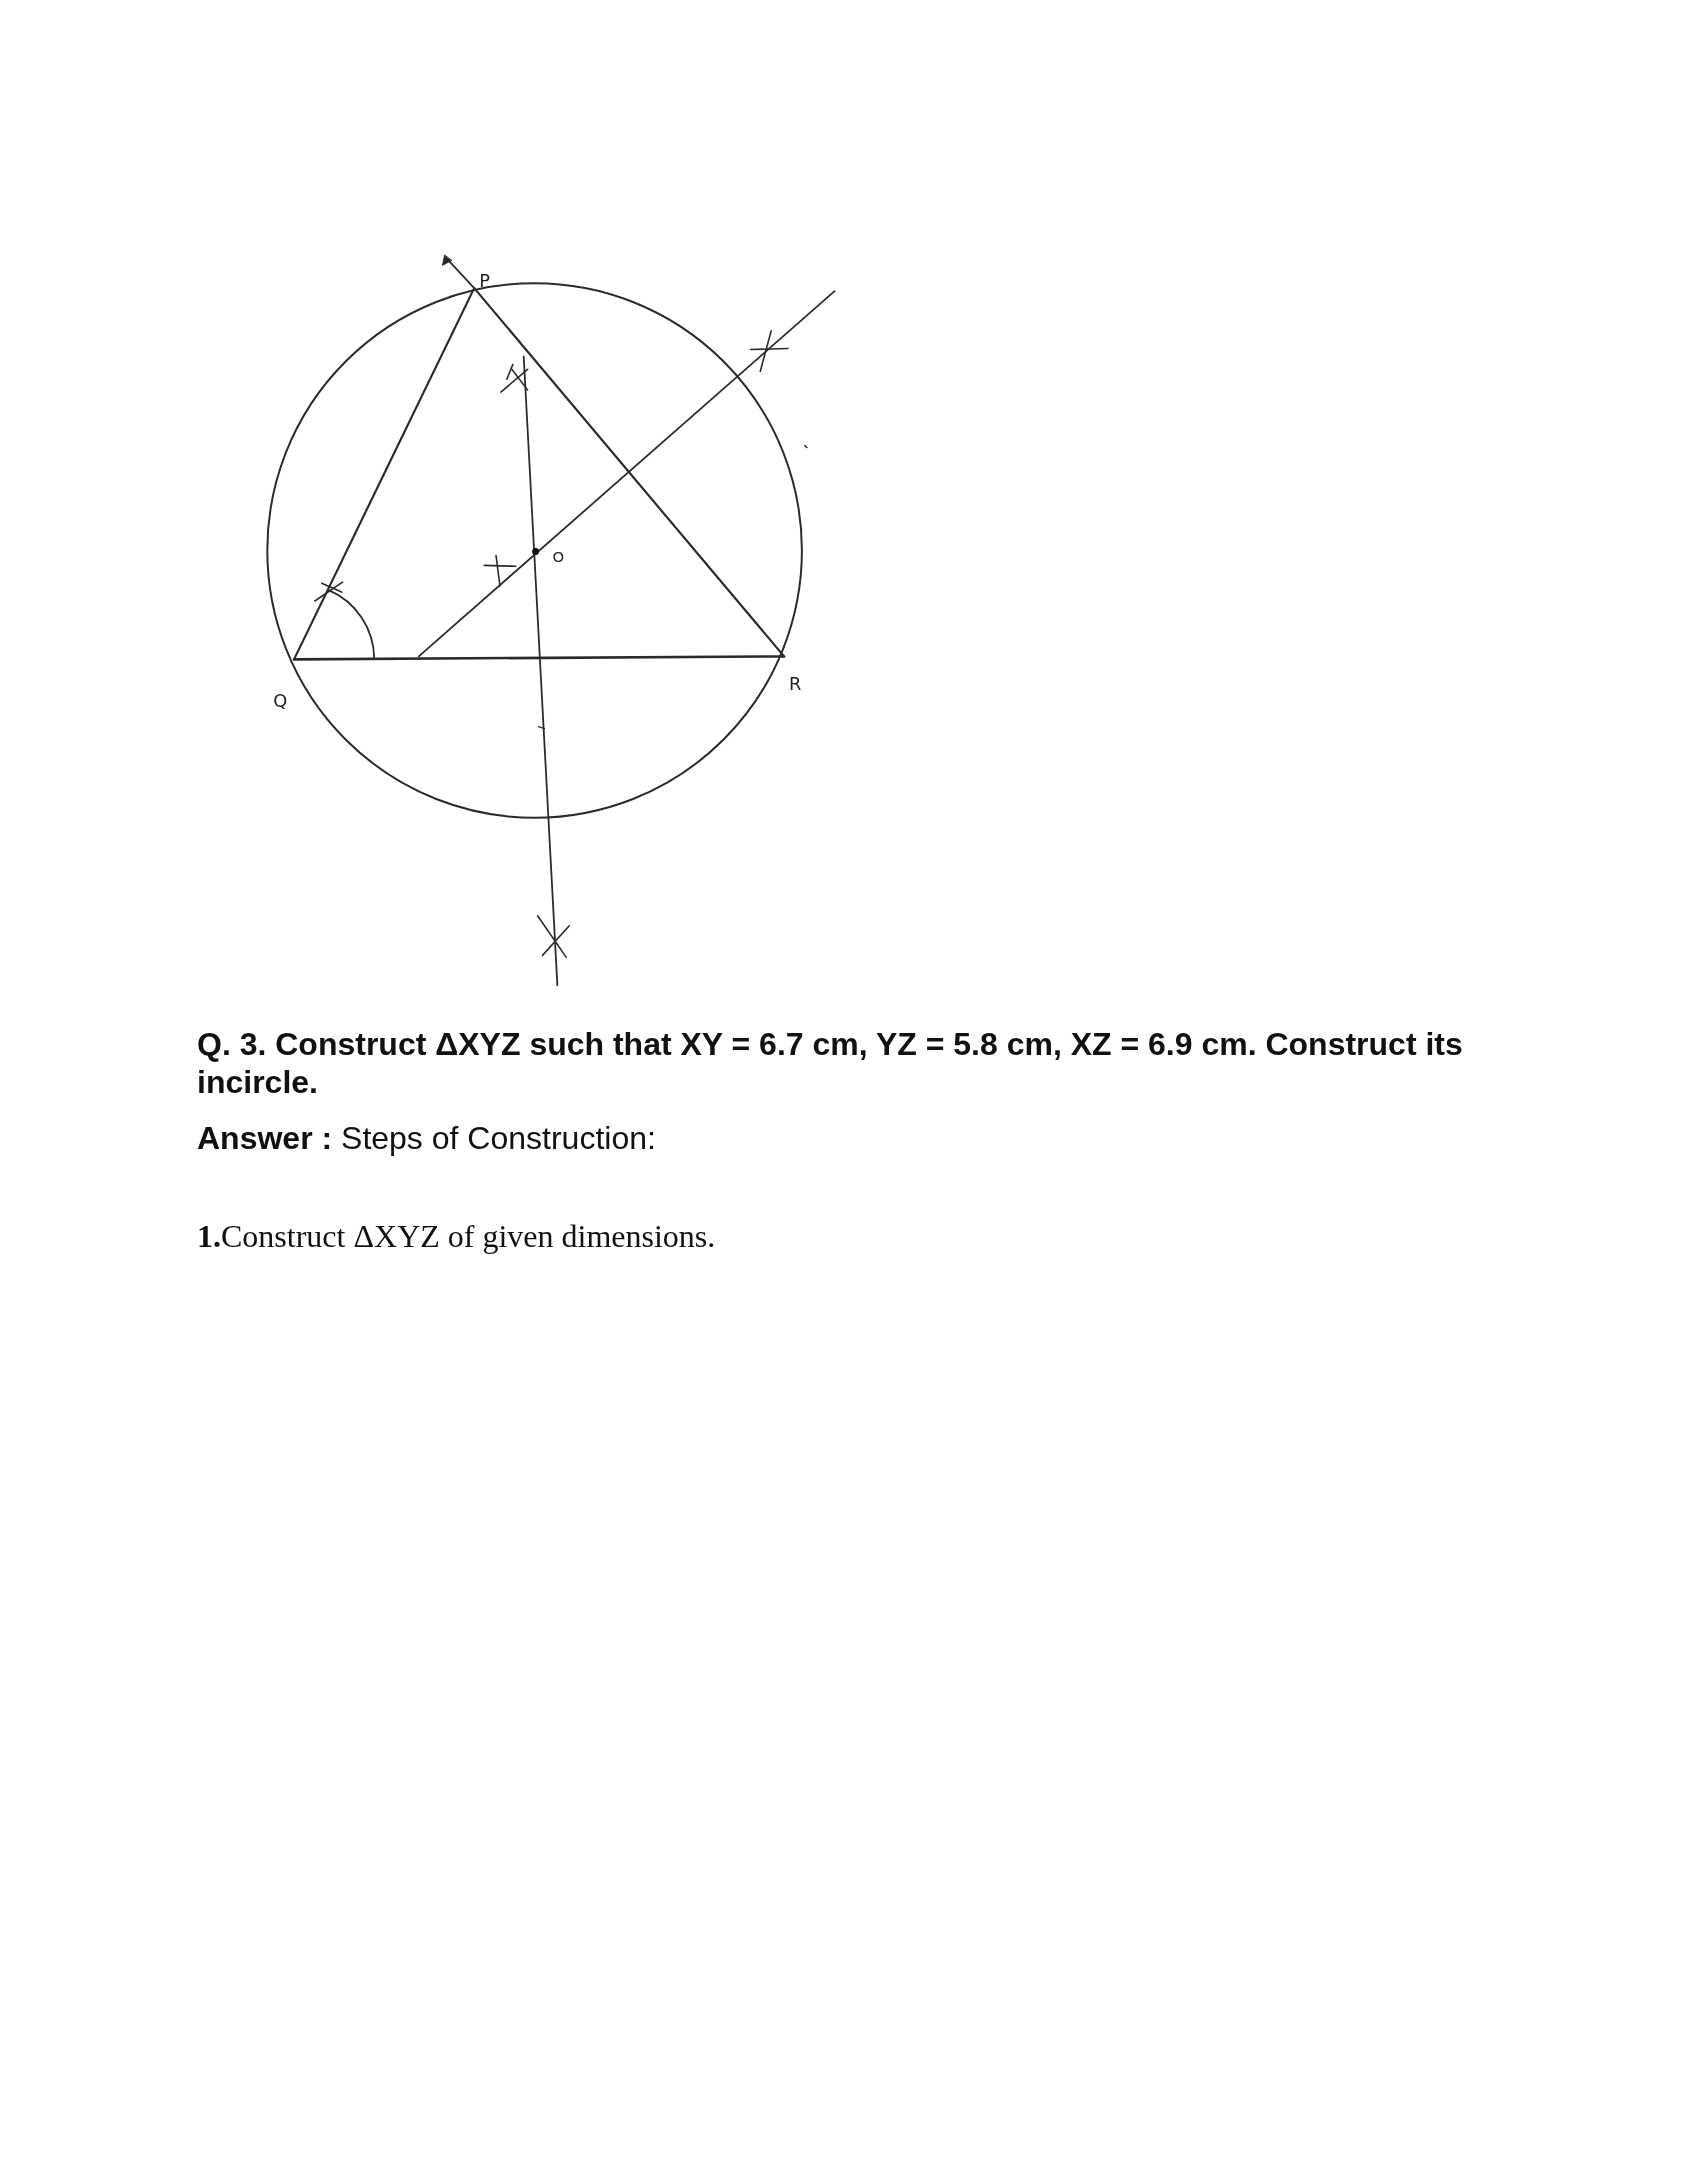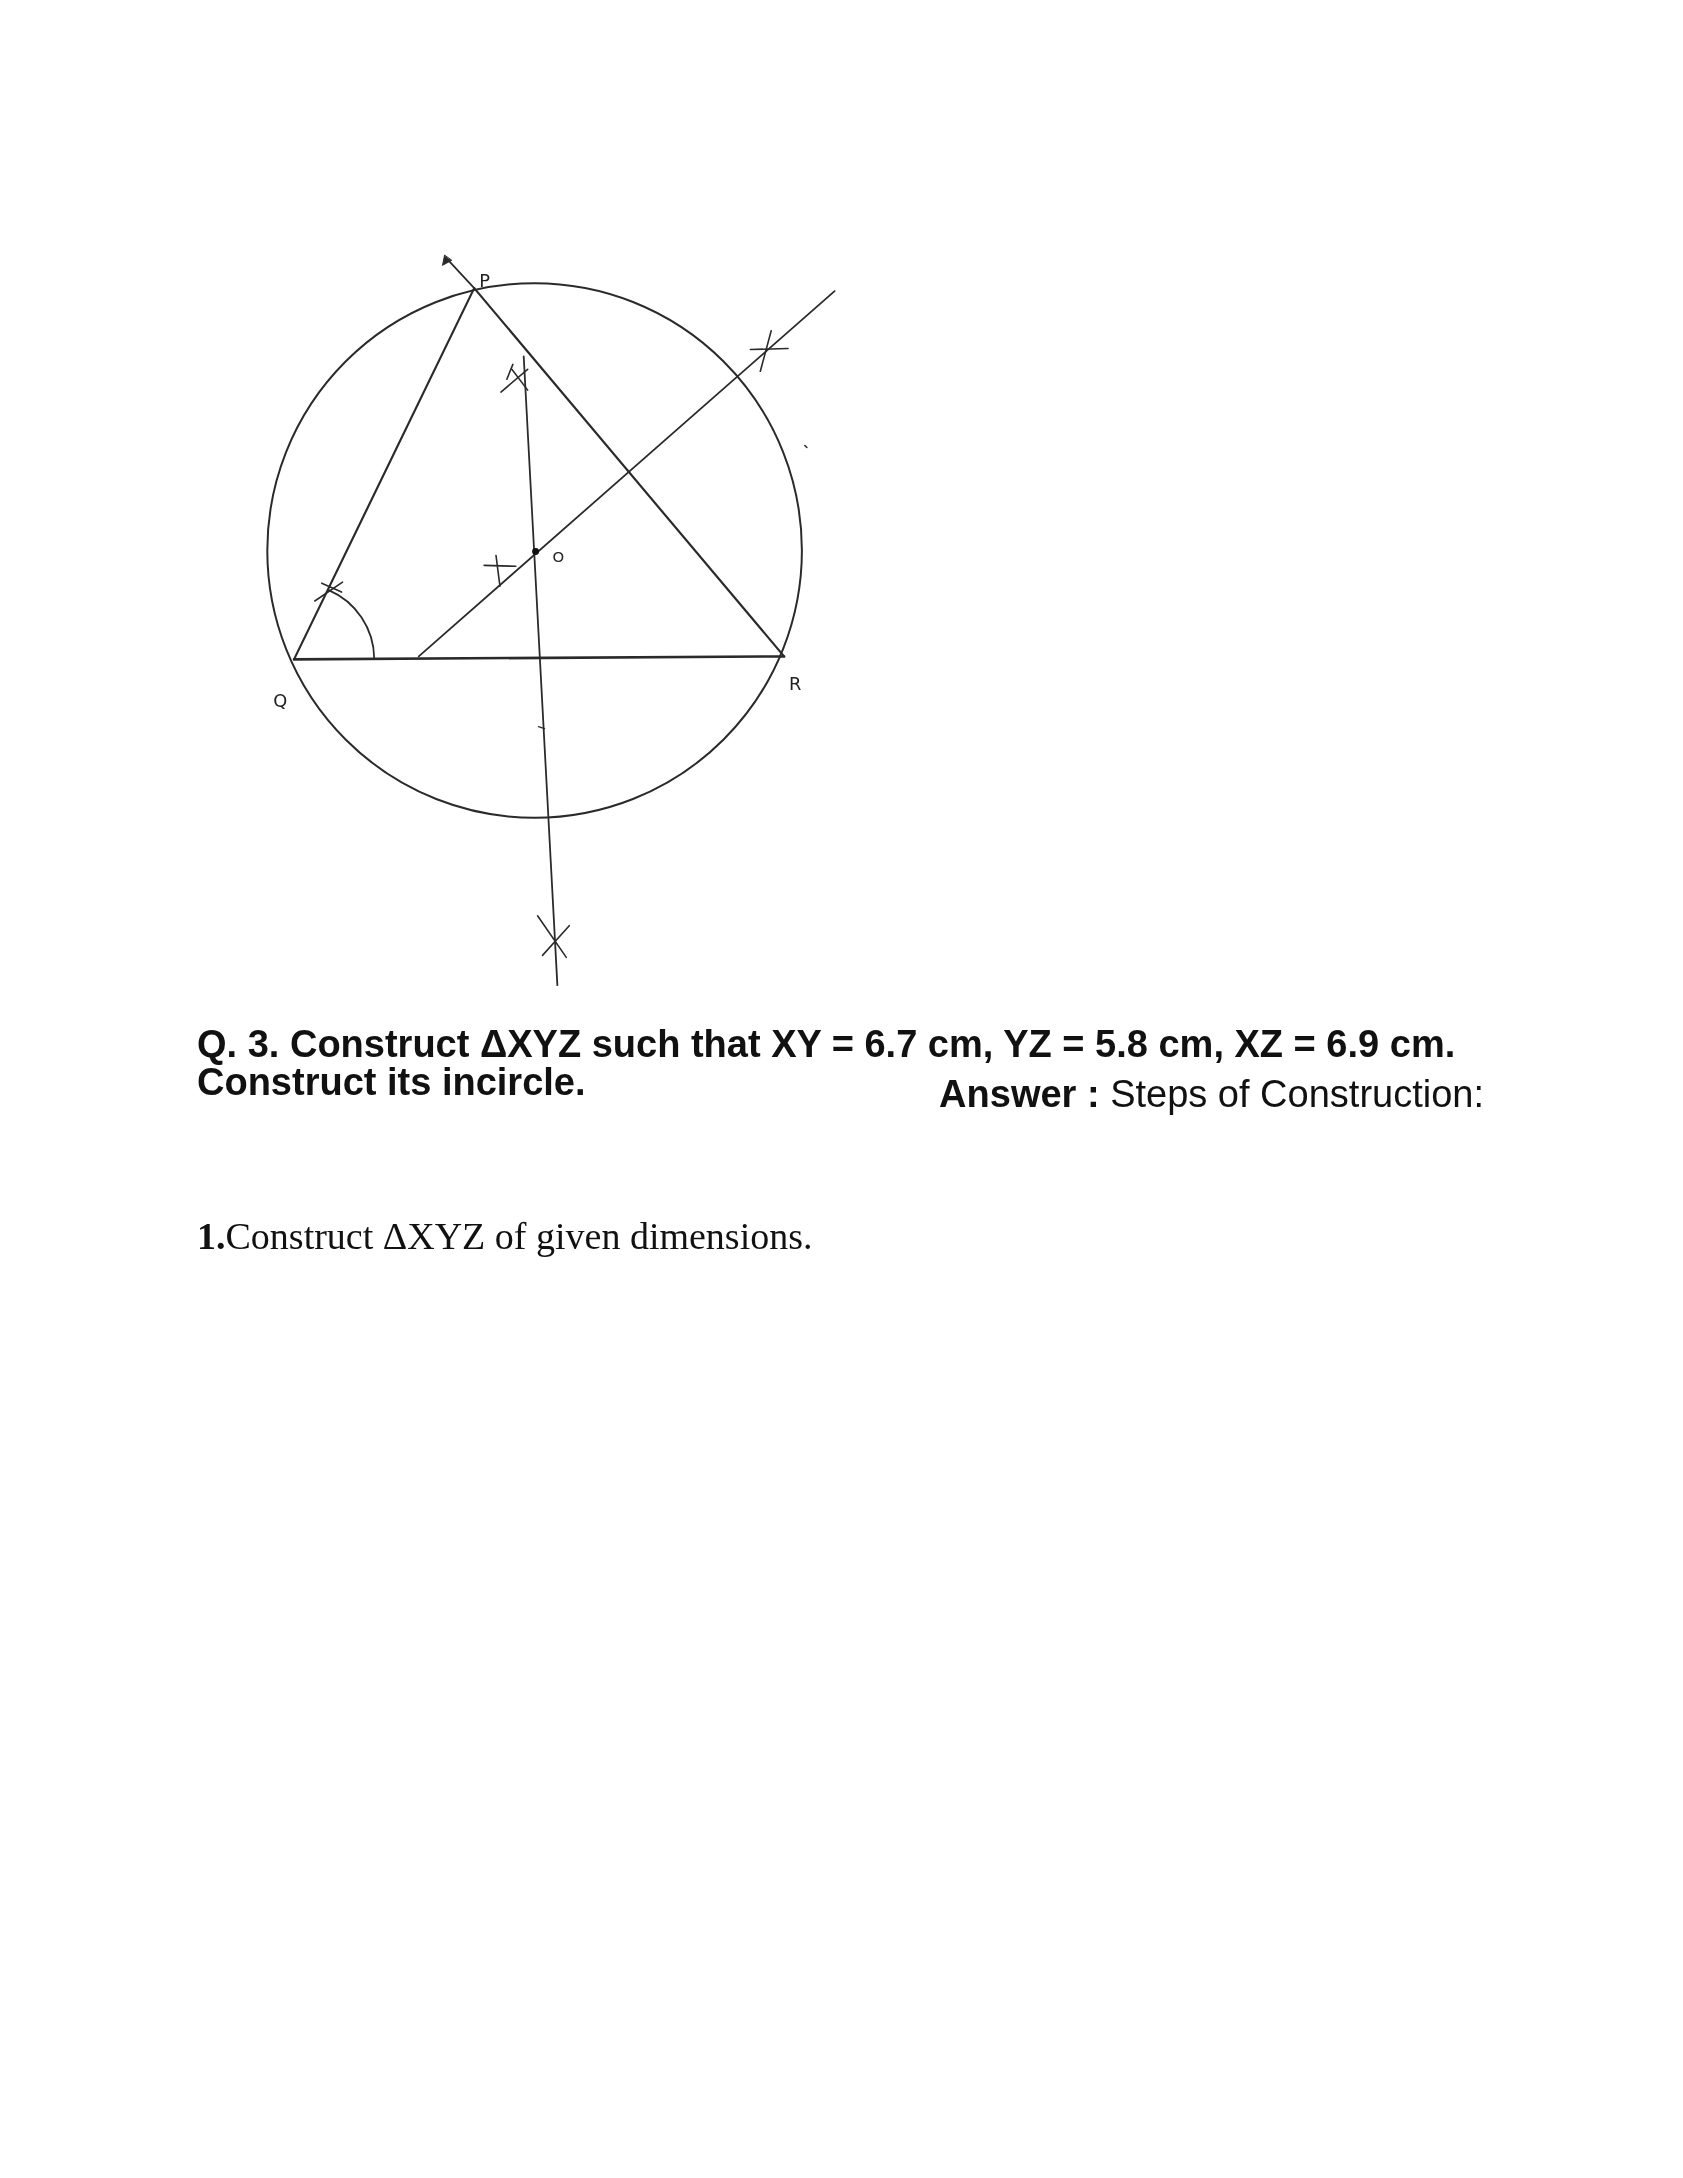--- a/index.html
+++ b/index.html
@@ -1,21 +1,21 @@
 <!DOCTYPE html>
 <html><head>
   <meta charset="utf-8">
   <style>
     html, body { margin: 0; padding: 0; background: #ffffff; }
     body { width: 1683px; height: 2178px; position: relative; overflow: hidden; font-family: "Liberation Sans", sans-serif; color: #111; }
     .figure { position: absolute; left: 0; top: 0; width: 1683px; height: 1000px; }
     .figure svg { position: absolute; left: 0; top: 0; }
-    .text-block { position: absolute; left: 197px; width: 1287px; font-size: 38px; line-height: 38px; }
+    .text-block { position: absolute; left: 197px; width: 1287px; font-size: 32px; line-height: 38px; }
     .question { top: 1025px; font-weight: bold; }
-    .answer { top: 1075px; text-align: right; }
+    .answer { top: 1119px; }
     .step { top: 1217px; font-family: Liberation Serif, serif; }
     .b { font-weight: bold; }
     .lbl { font-family: "DejaVu Sans", sans-serif; font-size: 18px; fill: #222; }
   </style>
 </head>
 <body>
 
 <div class="figure">
   <svg width="1683" height="1000" viewBox="0 0 1700 1010">
     <g stroke="#2a2a2a" fill="none" stroke-linecap="round">

